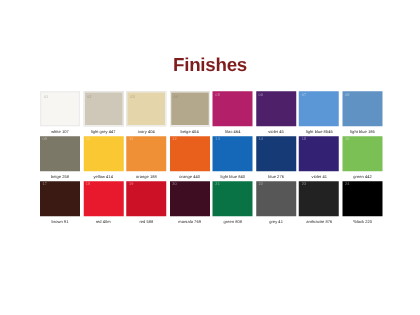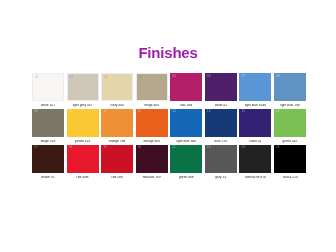--- a/index.html
+++ b/index.html
@@ -22,21 +22,21 @@
   }
   .title {
     position: absolute;
     top: 44px;
     left: 0;
     width: 336px;
     text-align: center;
     font-size: 15px;
     font-weight: bold;
     letter-spacing: -0.2px;
-    color: #a21caf;
+    color: #7f1d1d;
     font-family: "Liberation Sans", sans-serif;
   }
   .grid {
     position: absolute;
     top: 73px;
     left: 32px;
     width: 274px;
     display: grid;
     grid-template-columns: repeat(8, 1fr);
     grid-auto-rows: auto;

